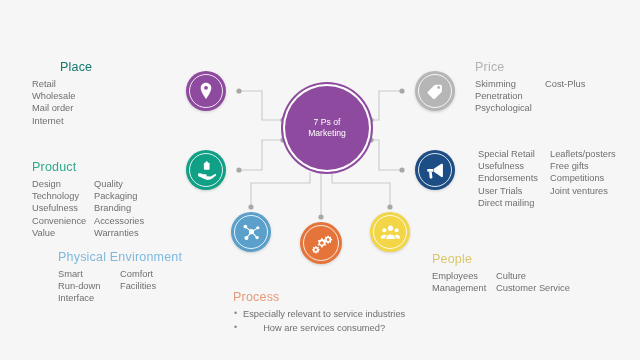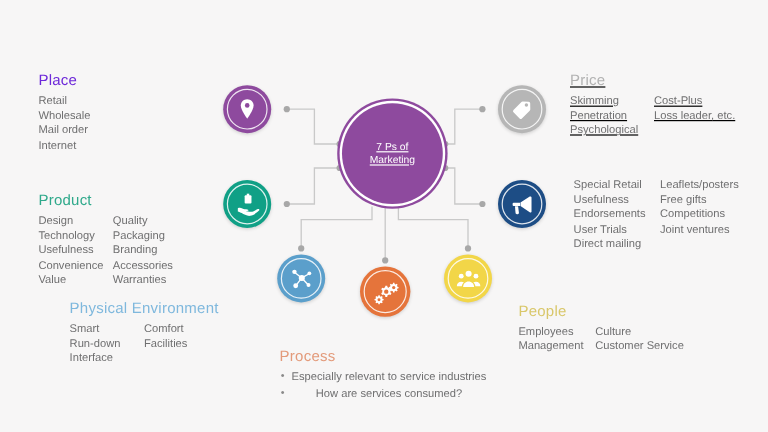--- a/index.html
+++ b/index.html
@@ -30,54 +30,54 @@
     font-size:9.3px; color:#6f6f70; line-height:12.2px;
     white-space:nowrap;
   }
   .bullets{ margin-top:2px; }
   .bullets .item{ position:relative; padding-left:10px; line-height:13.5px;text-align:center; }
   .bullets .item:before{
     content:"•"; position:absolute; left:1px; top:-1px; color:#8a8a8a; font-size:9px;
   }
 
   
-  .t-place{ color:#6d28d9; }
+  .t-place{ color:#0f766e;margin-left:28px; }
   .t-product{ color:#2fa98b; }
   .t-physical{ color:#7fb8dd; }
   .t-process{ color:#e39a7a; }
   .t-price{ color:#b2b2b2; }
   .t-promotion{ color:#22538e; }
   .t-people{ color:#d9c76a; }
 
   
   #b-place    { left:32px;  top:60px; }
   #b-product  { left:32px;  top:160px; }
   #b-physical { left:58px;  top:250px; }
   #b-process  { left:233px; top:290px; }
-  #b-price    { left:475px; top:60px;text-decoration:underline; }
+  #b-price    { left:475px; top:60px; }
   #b-promotion{ left:478px; top:148px; }
   #b-people   { left:432px; top:252px; }
 
   #b-place .c1{ width:62px; } #b-place .c2{ width:70px; }
   #b-product .c1{ width:62px; } #b-product .c2{ width:70px; }
   #b-physical .c1{ width:62px; } #b-physical .c2{ width:60px; }
   #b-price .c1{ width:70px; } #b-price .c2{ width:80px; }
   #b-promotion .c1{ width:72px; } #b-promotion .c2{ width:80px; }
   #b-people .c1{ width:64px; } #b-people .c2{ width:80px; }
 
   
   #hub{
     position:absolute; left:285px; top:86px; width:84px; height:84px;
     border-radius:50%;
     background:#8e4a9e;
     box-shadow:0 0 0 2px #fff, 0 0 0 4px #8e4a9e, 0 1px 3px rgba(0,0,0,.18);
     display:flex; align-items:center; justify-content:center;
   }
   #hub-label{
-    color:#fff; font-size:8.6px; line-height:11px; text-align:center;text-decoration:underline;
+    color:#fff; font-size:8.6px; line-height:11px; text-align:center;
   }
 
   
   .node{
     position:absolute; border-radius:50%;
     display:flex; align-items:center; justify-content:center;
     box-shadow:0 1px 3px rgba(0,0,0,.16);
   }
   .node .ring{
     position:absolute; inset:3px; border-radius:50%;
@@ -273,21 +273,20 @@
   <div class="block" id="b-price">
     <div class="block-title t-price">Price</div>
     <div class="cols">
       <ul class="col c1">
         <li>Skimming</li>
         <li>Penetration</li>
         <li>Psychological</li>
       </ul>
       <ul class="col c2">
         <li>Cost-Plus</li>
-        <li>Loss leader, etc.</li>
       </ul>
     </div>
   </div>
 
   <div class="block" id="b-promotion">
     <div class="cols">
       <ul class="col c1">
         <li>Special Retail</li>
         <li>Usefulness</li>
         <li>Endorsements</li>

